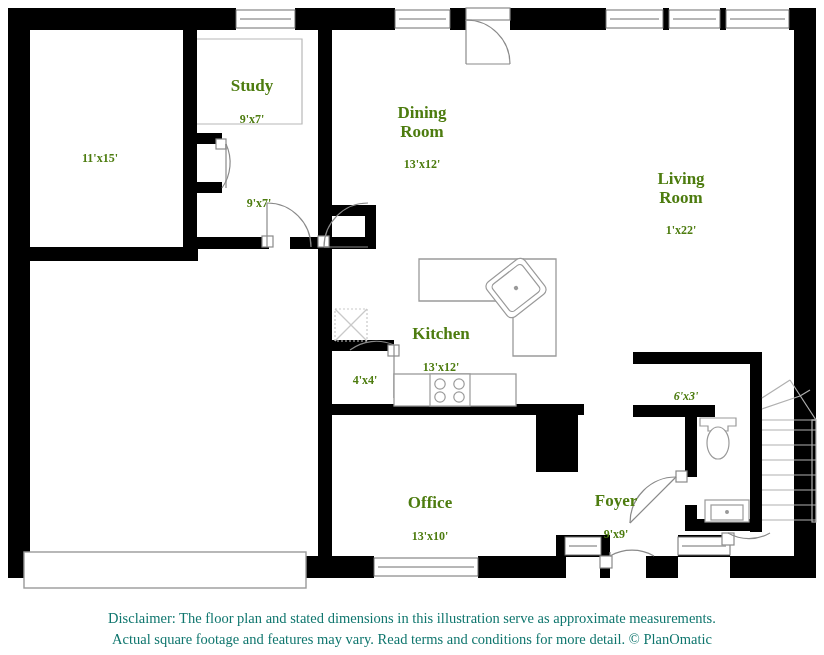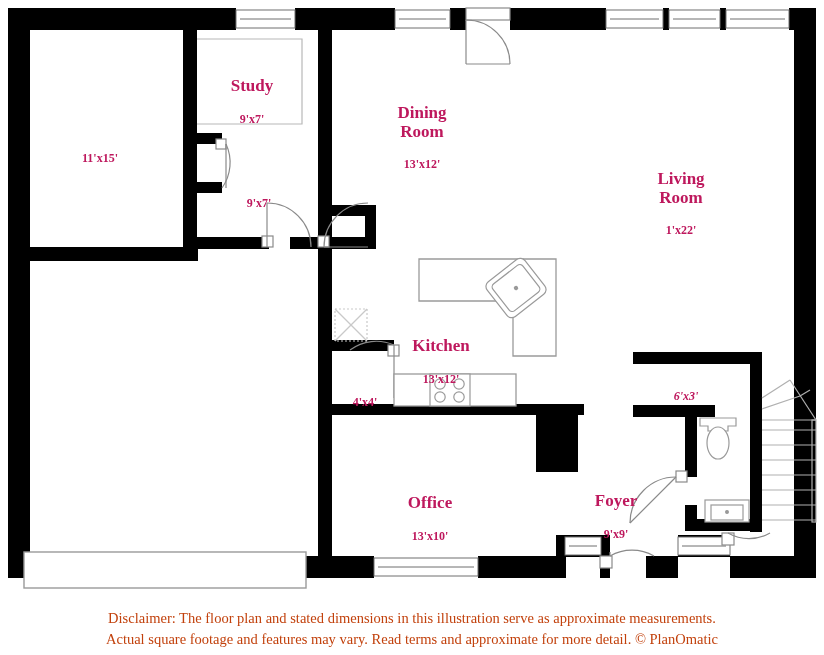--- a/index.html
+++ b/index.html
@@ -22,36 +22,36 @@
   #floorplan-canvas {
     position: absolute;
     left: 0; top: 0;
     width: 824px;
     height: 596px;
   }
   .room-label {
     position: absolute;
     text-align: center;
     font-weight: bold;
-    color: #be185d;
+    color: #4d7c0f;
     line-height: 1.08;
     white-space: pre-line;
     letter-spacing: 0px;
     pointer-events: none;
   }
   .rl-name { display: block; font-size: 17px; }
   .rl-dim  { display: block; font-size: 12px; }
   #disclaimer {
     position: absolute;
     left: 0;
     top: 608px;
     width: 824px;
     text-align: center;
     font-size: 14.5px;
-    color: #c2410c;
+    color: #0f766e;
     line-height: 1.45;
     font-family: "Liberation Serif", "DejaVu Serif", serif;
   }
   #disclaimer .dl-line { display: block; }
 </style>
 </head>
 <body>
 
 <div id="plan-root">
 
@@ -296,42 +296,42 @@
 Room</span>
     <span class="rl-dim">13'x12'</span>
   </div>
 
   <div class="room-label" style="left:621px; top:153px; width:120px;">
     <span class="rl-name">Living
 Room</span>
     <span class="rl-dim">1'x22'</span>
   </div>
 
-  <div class="room-label" style="left:381px; top:320px; width:120px;">
+  <div class="room-label" style="left:381px; top:308px; width:120px;">
     <span class="rl-name">Kitchen</span>
     <span class="rl-dim">13'x12'</span>
   </div>
 
-  <div class="room-label" style="left:325px; top:379px; width:80px;">
+  <div class="room-label" style="left:325px; top:357px; width:80px;">
     <span class="rl-dim">4'x4'</span>
   </div>
 
 
   <div class="room-label" style="left:370px; top:477px; width:120px;">
     <span class="rl-name">Office</span>
     <span class="rl-dim">13'x10'</span>
   </div>
 
   <div class="room-label" style="left:556px; top:475px; width:120px;">
     <span class="rl-name">Foyer</span>
     <span class="rl-dim">9'x9'</span>
   </div>
 
   <div class="room-label" style="left:636px; top:373px; width:100px;font-style:italic;">
     <span class="rl-dim">6'x3'</span>
   </div>
 
   <div id="disclaimer">
     <span class="dl-line">Disclaimer: The floor plan and stated dimensions in this illustration serve as approximate measurements.</span>
-    <span class="dl-line">Actual square footage and features may vary. Read terms and approximate for more detail. © PlanOmatic</span>
+    <span class="dl-line">Actual square footage and features may vary. Read terms and conditions for more detail. © PlanOmatic</span>
   </div>
 
 </div>
 
 </body></html>

